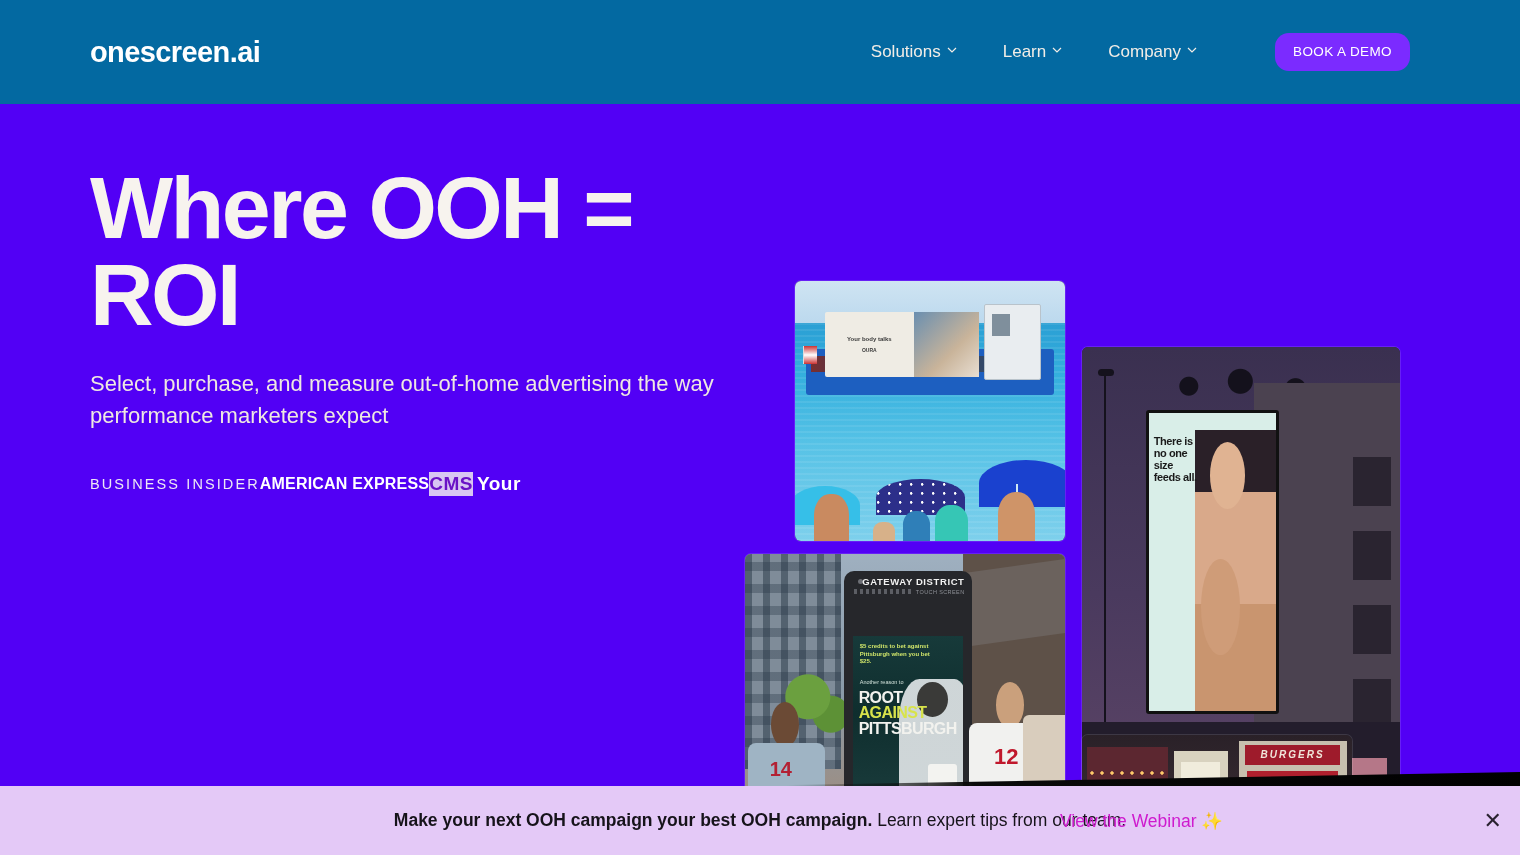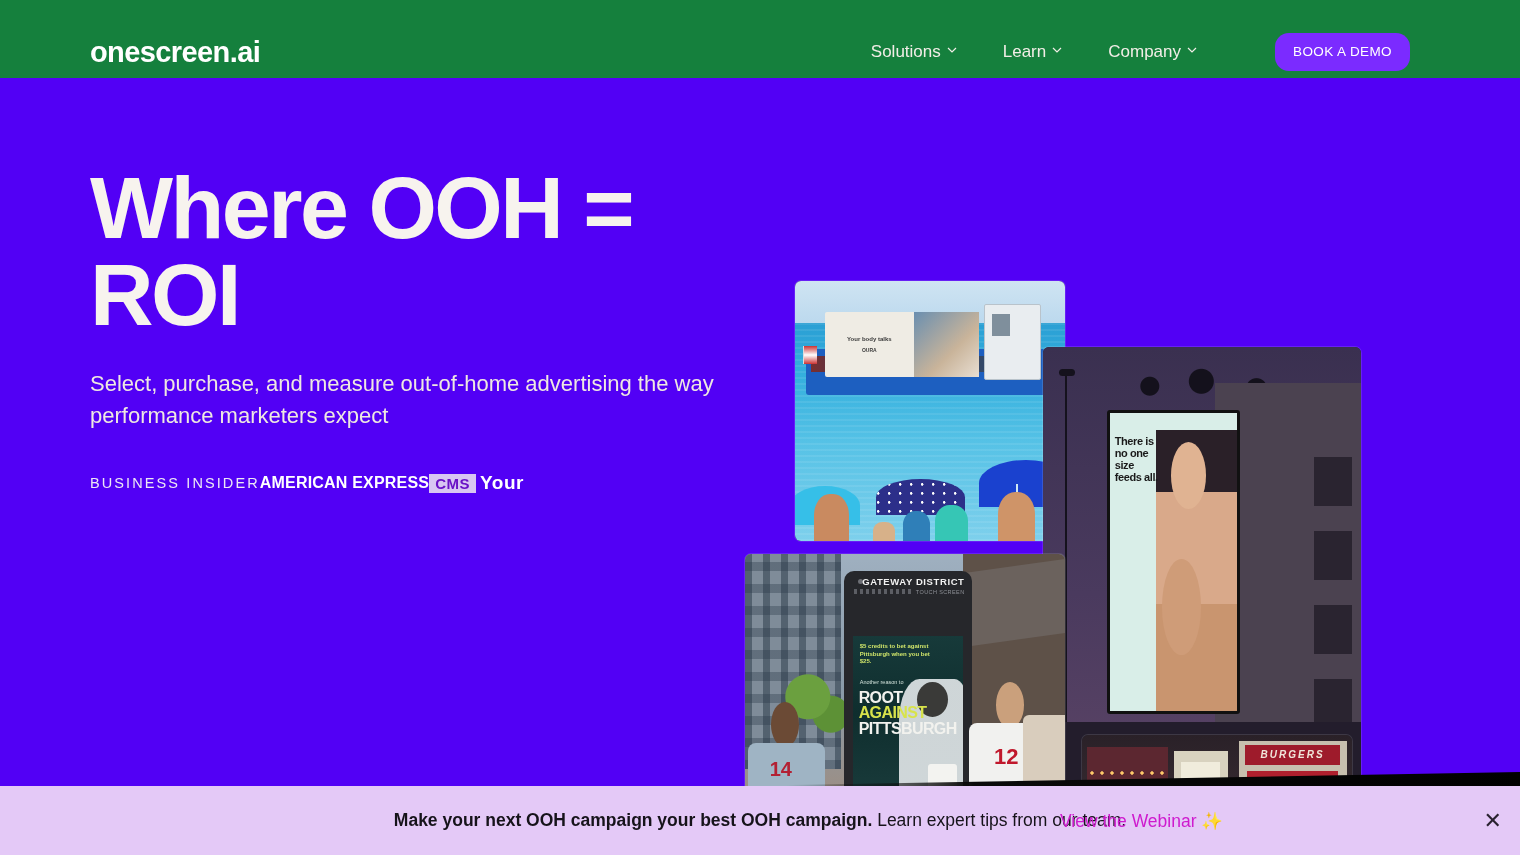--- a/index.html
+++ b/index.html
@@ -5,22 +5,22 @@
   * { margin:0; padding:0; box-sizing:border-box; }
   html,body { width:1520px; height:855px; overflow:hidden; }
   body {
     font-family:"Liberation Sans", sans-serif;
     background:#5200F5;
     position:relative;
   }
 
   
   .header{
-    position:absolute; left:0; top:0; width:1520px; height:78px;
-    background:#15803d;
+    position:absolute; left:0; top:0; width:1520px; height:104px;
+    background:#0369a1;
     display:flex; align-items:center;
   }
   .logo{
     position:absolute; left:90px; top:36px;
     font-size:29px; font-weight:700; color:#ffffff;
     letter-spacing:-0.6px;
   }
   .nav{
     position:absolute; right:110px; top:0; height:104px;
     display:flex; align-items:center; gap:0px;
@@ -71,34 +71,34 @@
   .lg-bi{
     color:#EDE7F5; font-size:14.5px; font-weight:400;
     letter-spacing:2.1px;
   }
   .lg-amex{
     color:#FFFFFF; font-size:16px; font-weight:700; letter-spacing:0.2px;
   }
   .lg-cms{ display:flex; align-items:center; }
   .lg-cms .box{
     background:#D8C6F2; color:#6A12C6; font-weight:700;
-    font-size:15px; letter-spacing:0.5px; padding:1px 6px;
+    font-size:19px; letter-spacing:0.5px; padding:1px 0;
   }
   .lg-cms .wire{
     color:#FFFFFF; font-weight:700; font-size:19px; letter-spacing:0.5px;
     margin-left:4px;
   }
 
   
   .photo{
     position:absolute; overflow:hidden; border-radius:6px;
     background:#223; box-shadow:0 0 0 1px rgba(255,255,255,.12);
   }
   #photo-boat   { left:795px;  top:177px; width:270px; height:260px; }
-  #photo-bill   { left:1043px; top:243px; width:318px; height:447px; }
+  #photo-bill   { left:1082px; top:243px; width:318px; height:447px; }
   #photo-kiosk  { left:745px;  top:450px; width:320px; height:336px; }
   #photo-car    { left:1082px; top:631px; width:270px; height:155px; }
 
   .ph-inner{ position:absolute; inset:0; }
 
   
   .sky{position:absolute;left:0;top:0;right:0;height:16%;background:linear-gradient(#cfe4f2,#bcd9ee);}
   .sea{position:absolute;left:0;top:16%;right:0;bottom:0;
        background:linear-gradient(#2a9fd4 0%,#35b0de 25%,#56c2e6 55%,#7ed0ec 100%);}
   .sea:after{content:"";position:absolute;inset:0;

